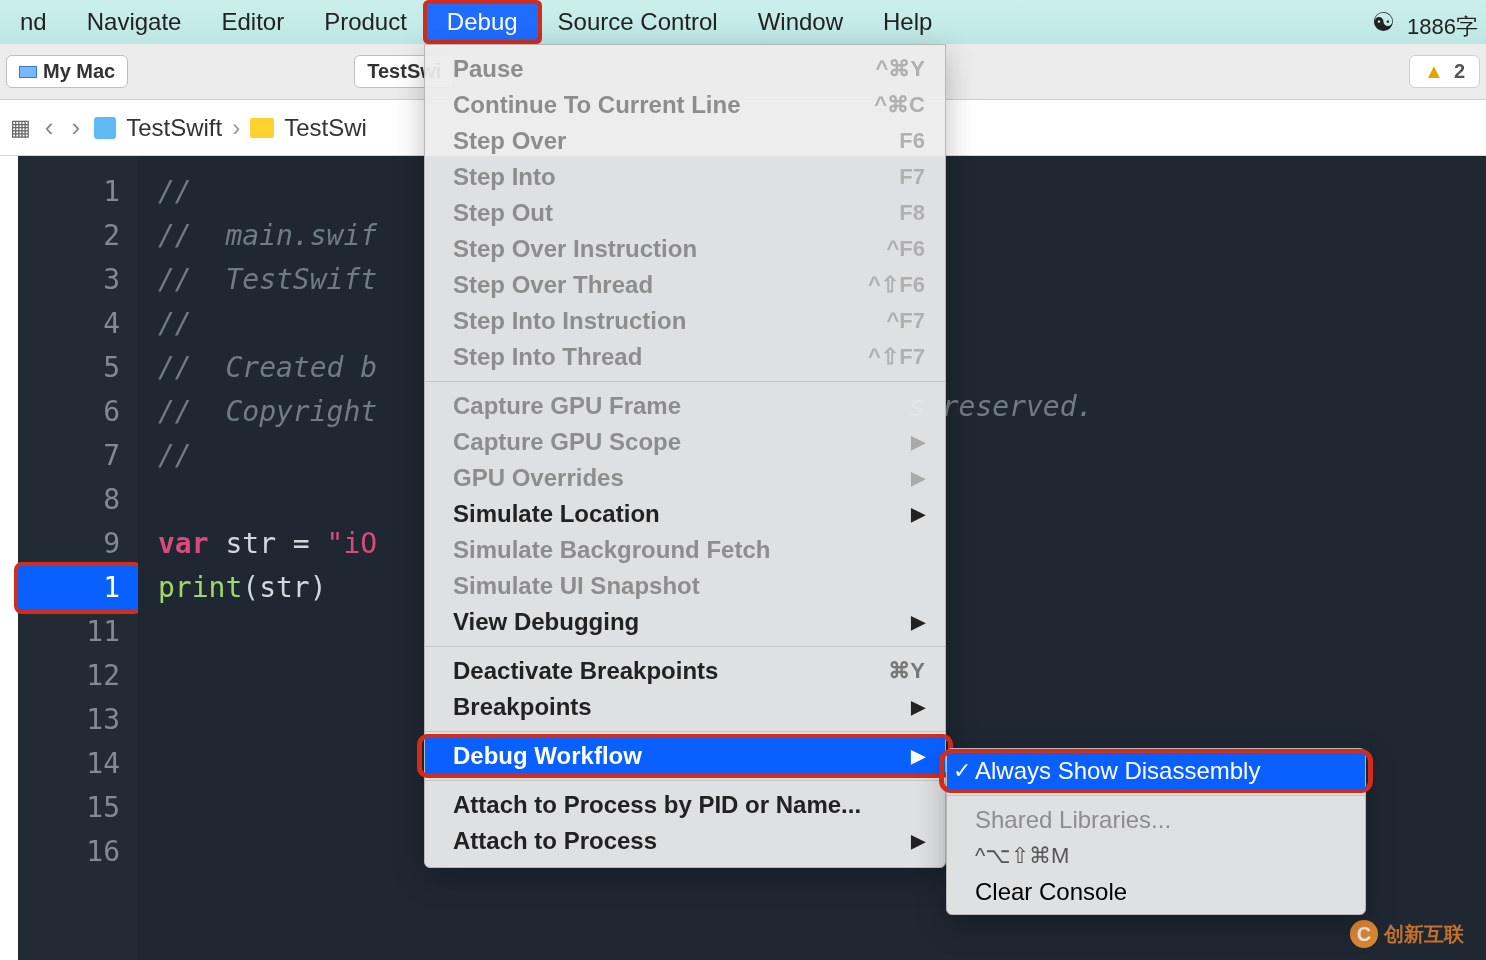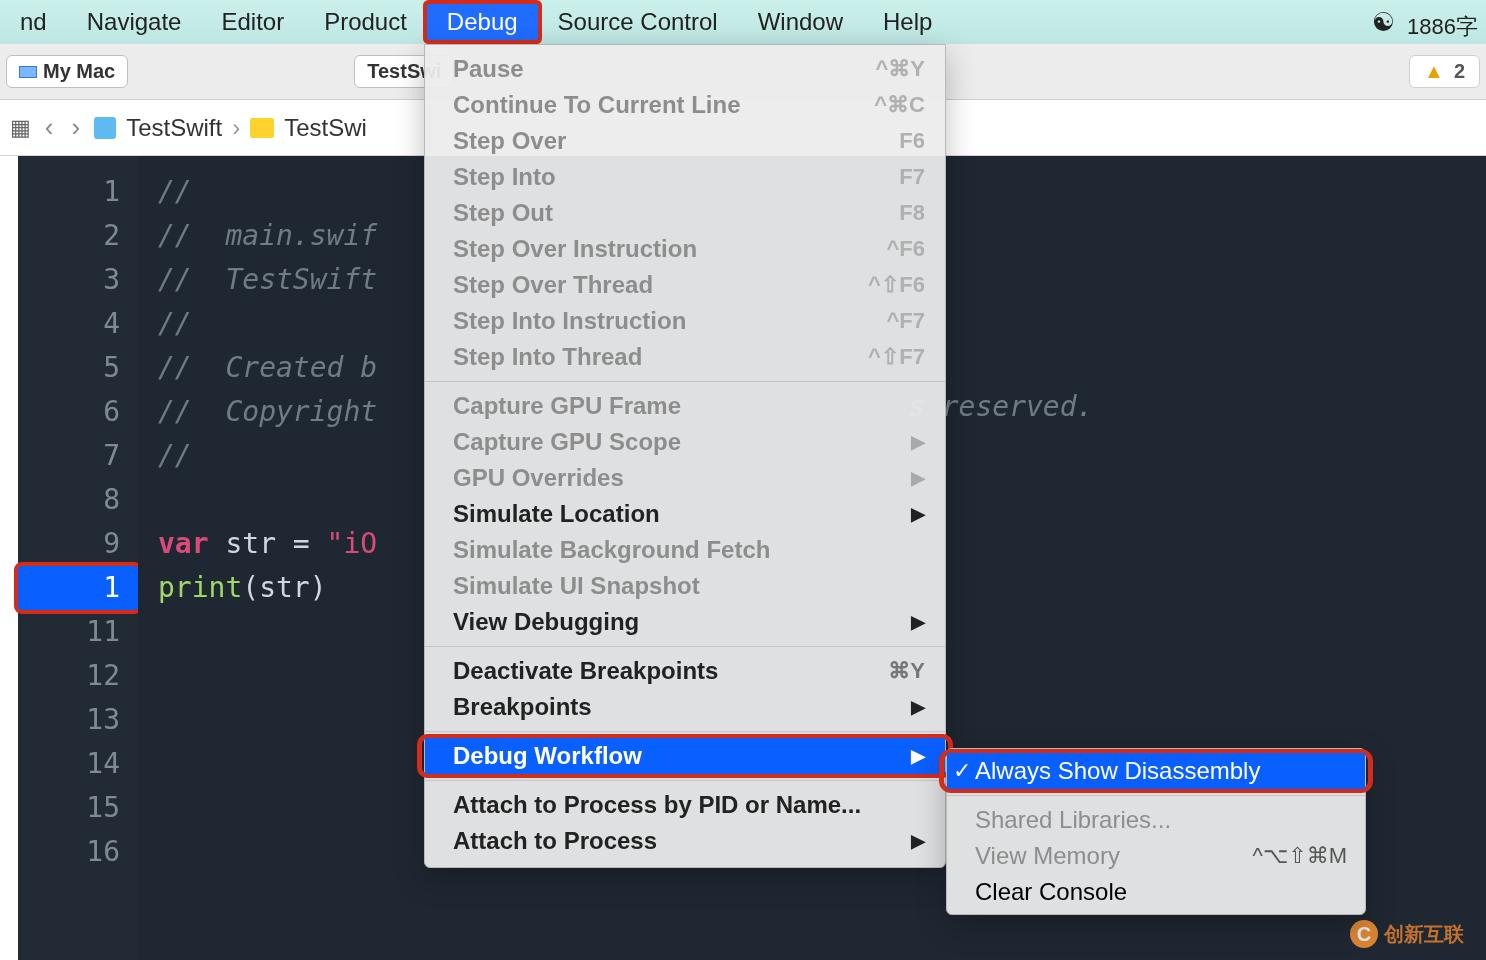--- a/index.html
+++ b/index.html
@@ -261,21 +261,20 @@
       <div class="mi3 hl">
         <span class="check">✓</span>
         <span class="lbl">Always Show Disassembly</span>
       </div>
     </div>
     <hr>
     <div class="mi3 disabled">
       <span class="lbl">Shared Libraries...</span>
     </div>
     <div class="mi3 disabled">
-      <span class="lbl">View Memory</span>
       <span class="sc">^⌥⇧⌘M</span>
     </div>
     <div class="mi3">
       <span class="lbl">Clear Console</span>
     </div>
   </div>
 
 <div class="logo">
   <span class="c">C</span>
     <span>创新互联</span>

